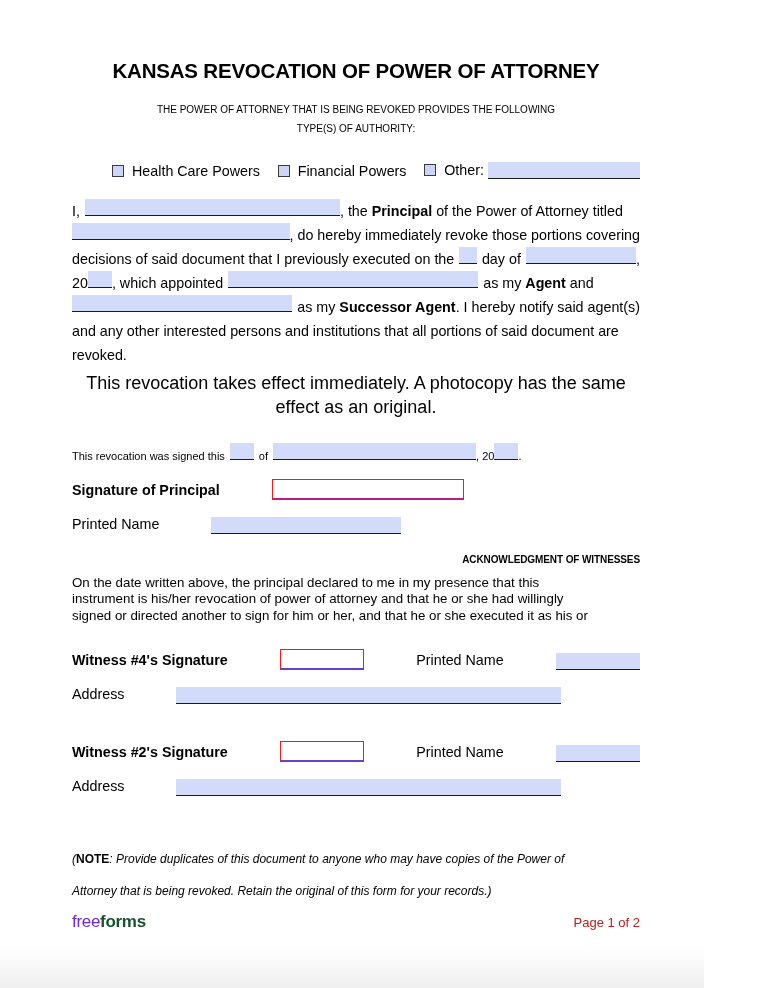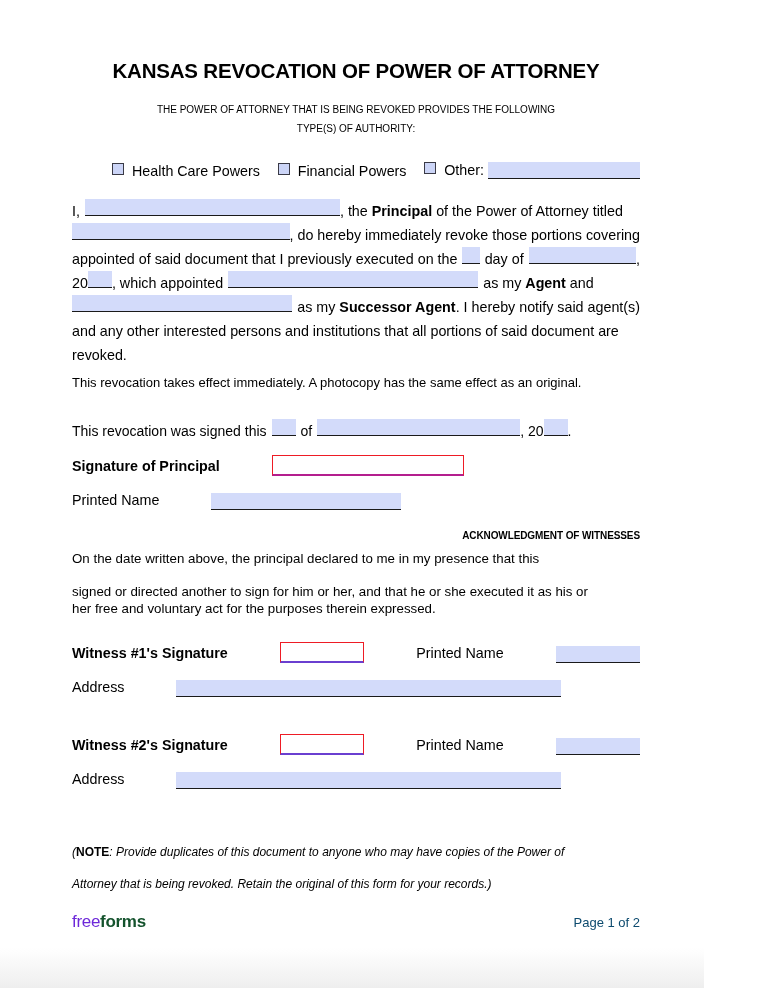--- a/index.html
+++ b/index.html
@@ -65,21 +65,21 @@
   
   .check-row {
     display: flex;
     align-items: flex-end;
     margin-top: 24px;
     padding-left: 40px;
     font-size: 14.3px;
   }
   .check-item {
     display: flex;
-    align-items: flex-start;
+    align-items: center;
     white-space: nowrap;
   }
   .cbox {
     width: 12px;
     height: 12px;
     border: 1.4px solid #3a3a46;
     background: #ccd5f7;
     display: inline-block;
     margin-right: 8px;
     box-sizing: border-box;
@@ -110,22 +110,23 @@
     display: flex;
     align-items: baseline;
   }
   .body-line.wrapline {
     white-space: normal;
     display: block;
   }
   b { font-weight: bold; }
 
   .plain-para {
-    font-size: 13px;
+    font-size: 18px;
     line-height: 24px;
+    text-align: center;
   }
 
   
   .sig-row {
     display: flex;
     align-items: flex-end;
     font-size: 14.3px;
     white-space: nowrap;
     gap: 46px;
   }
@@ -177,21 +178,21 @@
     justify-content: space-between;
   }
   .logo {
     font-size: 17px;
     letter-spacing: -0.3px;
   }
   .logo .free { color: #6d28d9; font-weight: normal; }
   .logo .forms { color: #14532d; font-weight: bold; }
   .page-num {
     font-size: 13px;
-    color: #0c4a6e;
+    color: #b91c1c;
   }
 </style>
 </head>
 <body>
 
 <div class="page">
   <div class="content">
 
     <div class="doc-title">KANSAS REVOCATION OF POWER OF ATTORNEY</div>
 
@@ -229,21 +230,21 @@
         <span>&nbsp;</span>
         <span>of the Power of Attorney titled</span>
       </div>
 
       <div class="body-line">
         <span class="fill" style="width:253px;"></span>
         <span>, do hereby immediately revoke those portions covering</span>
       </div>
 
       <div class="body-line">
-        <span>appointed of said document that I previously executed on the</span>
+        <span>decisions of said document that I previously executed on the</span>
         <span class="fill" style="width:24px;margin-left:5px;margin-right:5px;"></span>
         <span>day of</span>
         <span class="fill" style="width:150px;margin-left:5px;"></span>
         <span>,</span>
       </div>
 
       <div class="body-line">
         <span>20</span>
         <span class="fill" style="width:24px;"></span>
         <span>, which appointed</span>
@@ -261,21 +262,21 @@
         <span>&nbsp;</span>
         <b>Successor Agent</b>
         <span>. I hereby notify said agent(s)</span>
       </div>
 
       <div class="body-line wrapline">and any other interested persons and institutions that all portions of said document are revoked.</div>
     </div>
 
     <div class="plain-para" style="margin-top:28px;">This revocation takes effect immediately. A photocopy has the same effect as an original.</div>
 
-    <div class="body-line" style="margin-top:24px;font-size:14px;">
+    <div class="body-line" style="margin-top:24px;font-size:11px;">
       <span>This revocation was signed this</span>
       <span class="fill" style="width:24px;margin-left:5px;margin-right:5px;"></span>
       <span>of</span>
       <span class="fill" style="width:203px;margin-left:5px;"></span>
       <span>, 20</span>
       <span class="fill" style="width:24px;"></span>
       <span>.</span>
     </div>
 
     <div class="sig-row" style="margin-top:12px;">
@@ -285,27 +286,26 @@
 
     <div class="sig-row" style="margin-top:14px;">
       <span class="sig-label-plain">Printed Name</span>
       <span class="fill" style="width:190px;"></span>
     </div>
 
     <div class="section-heading">ACKNOWLEDGMENT OF WITNESSES</div>
 
     <div class="ack-para">
       <span>On the date written above, the principal declared to me in my presence that this</span><br>
-      <br>
+      <span>instrument is his/her revocation of power of attorney and that he or she had willingly</span><br>
       <span>signed or directed another to sign for him or her, and that he or she executed it as his or</span><br>
-      <span>her free and voluntary act for the purposes therein expressed.</span>
     </div>
 
     <div class="sig-row" style="margin-top:24px;">
-      <span class="sig-label">Witness #1's Signature</span>
+      <span class="sig-label">Witness #4's Signature</span>
       <span class="sigbox" style="width:176px;"></span>
       <span class="sig-label-plain" style="margin-left:6px;">Printed Name</span>
       <span class="fill" style="width:178px;"></span>
     </div>
 
     <div class="sig-row" style="margin-top:14px;">
       <span class="sig-label-plain">Address</span>
       <span class="fill" style="width:385px;"></span>
     </div>
 

